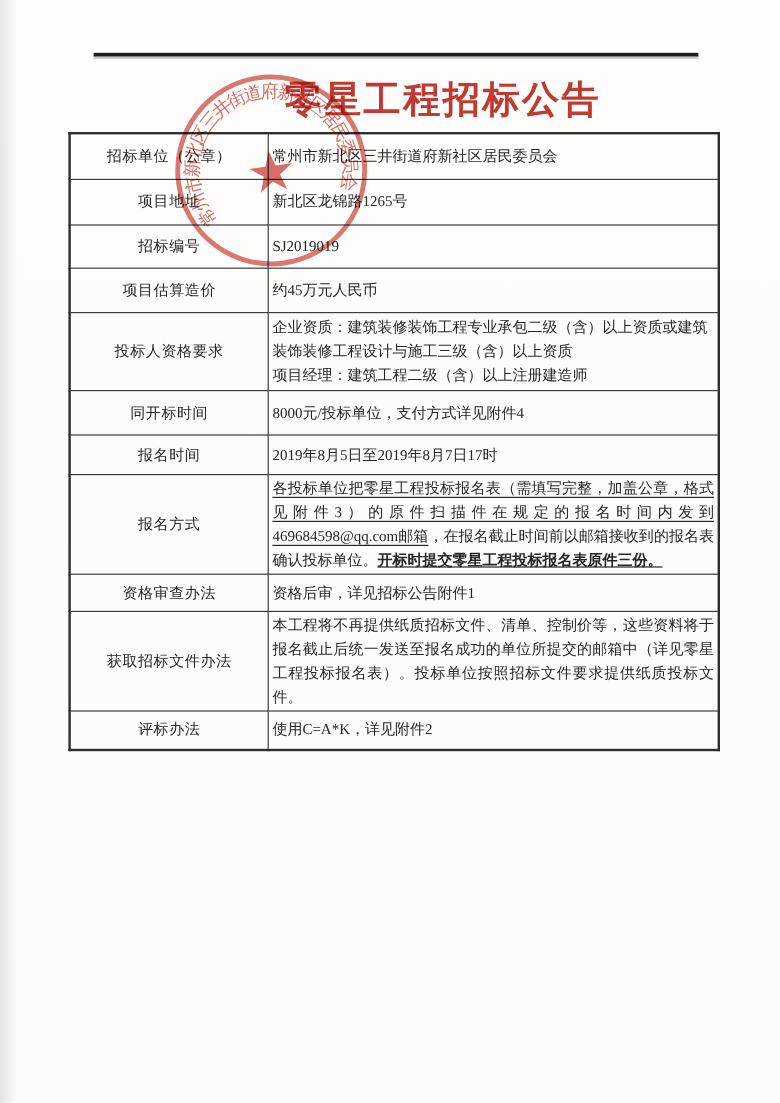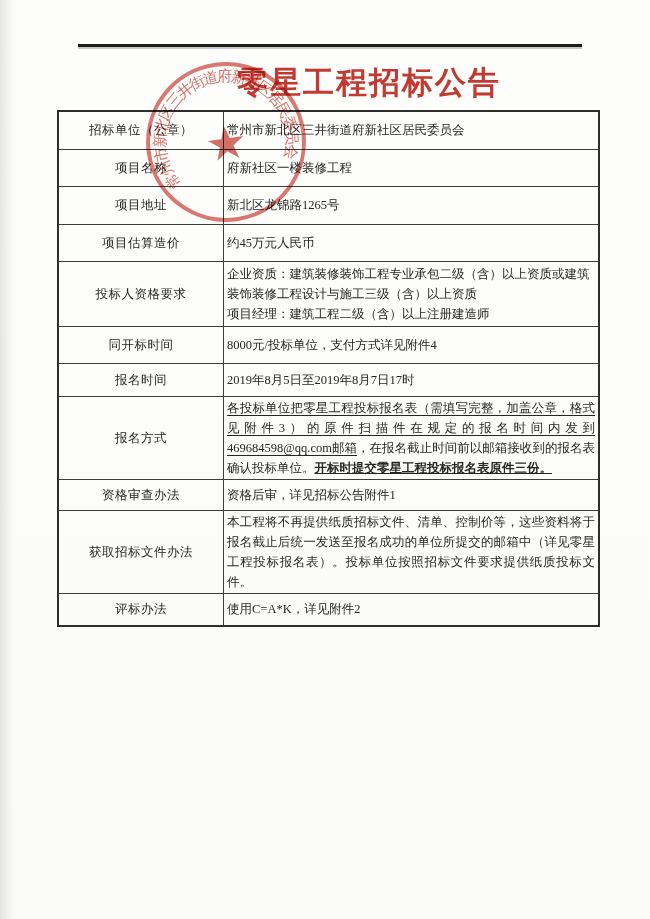--- a/index.html
+++ b/index.html
@@ -57,27 +57,27 @@
 <div class="top-rule"></div>
 
 <div class="doc-title">零星工程招标公告</div>
 
 <table class="doc">
   <tbody>
       <tr style="height:38px">
     <td class="label">招标单位（公章）</td>
     <td class="value">常州市新北区三井街道府新社区居民委员会</td>
   </tr>
-  <tr style="height:37px">
-    <td class="label">项目名称</td>
-    <td class="value">府新社区一楼装修工程</td>
-  </tr>
   <tr style="height:38px">
     <td class="label">项目地址</td>
     <td class="value">新北区龙锦路1265号</td>
+  </tr>
+  <tr style="height:36px">
+    <td class="label">招标编号</td>
+    <td class="value">SJ2019019</td>
   </tr>
   <tr style="height:37px">
     <td class="label">项目估算造价</td>
     <td class="value">约45万元人民币</td>
   </tr>
   <tr style="height:65px">
     <td class="label">投标人资格要求</td>
     <td class="value">企业资质：建筑装修装饰工程专业承包二级（含）以上资质或建筑装饰装修工程设计与施工三级（含）以上资质
 项目经理：建筑工程二级（含）以上注册建造师</td>
   </tr>

